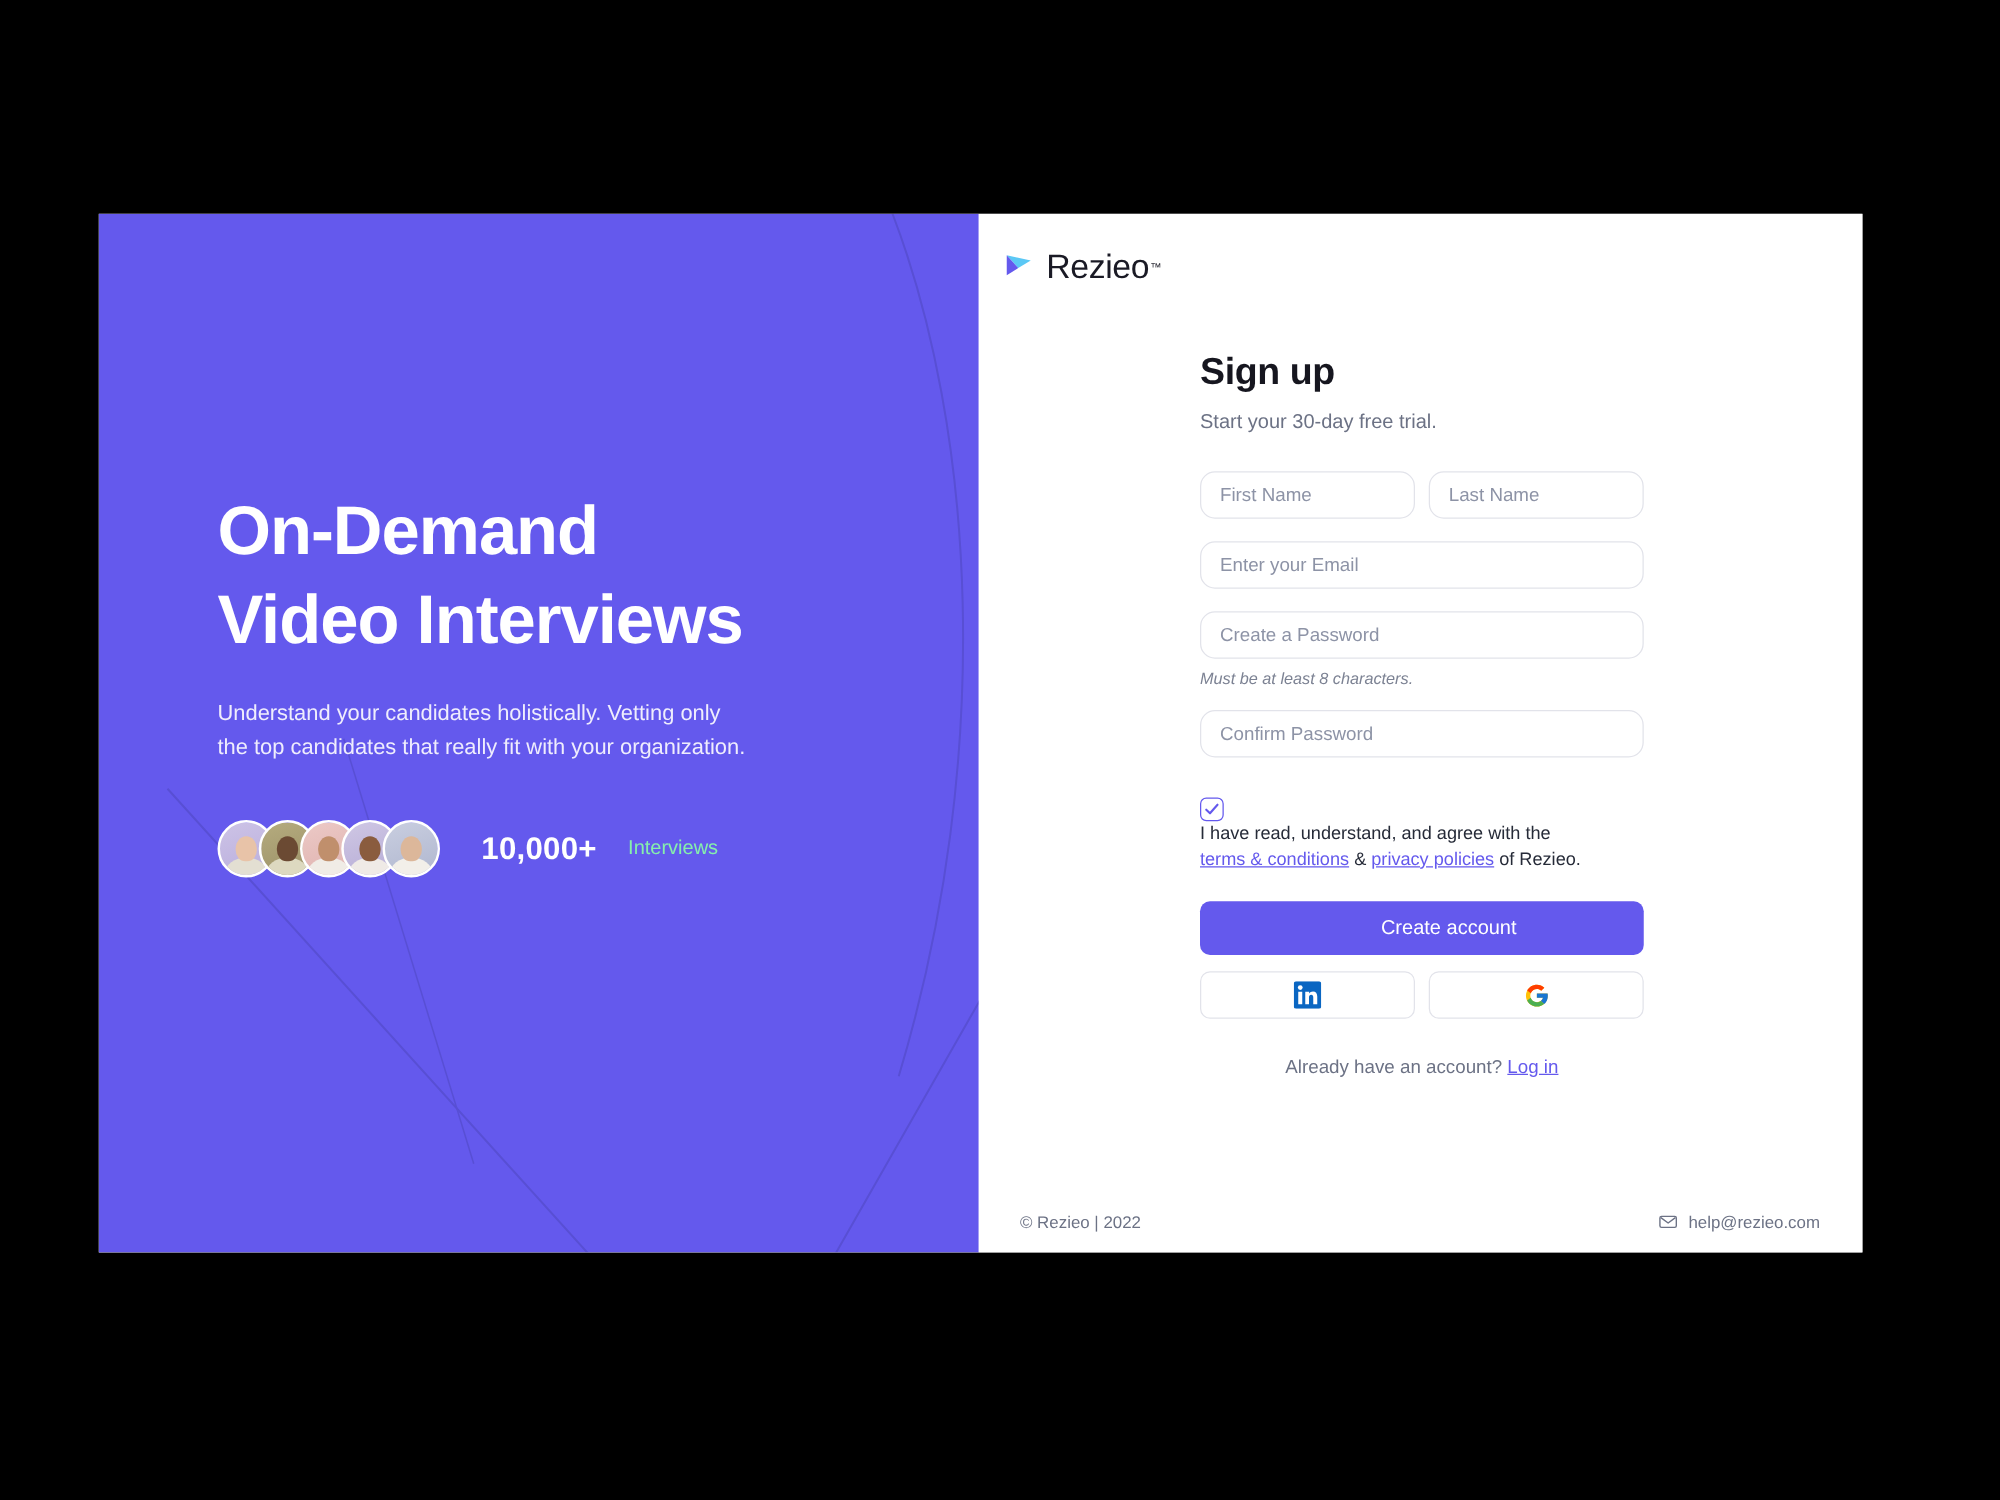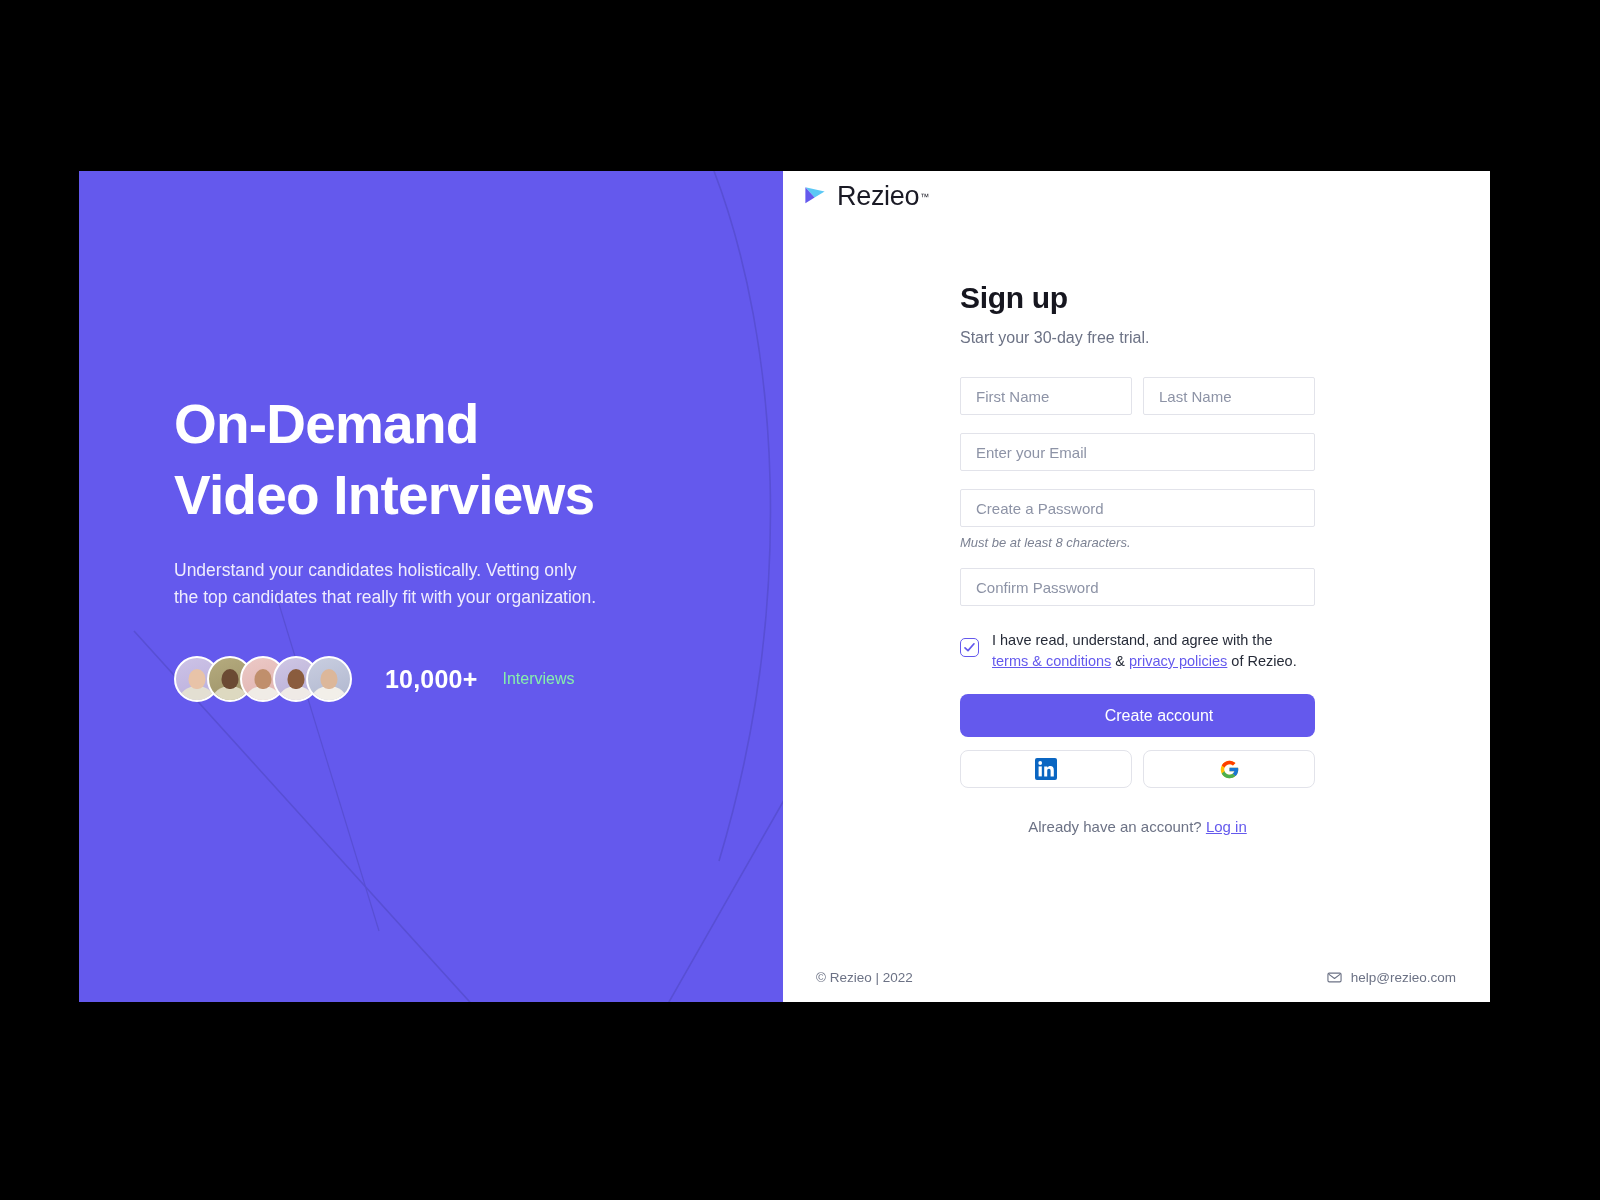--- a/index.html
+++ b/index.html
@@ -132,21 +132,21 @@
   .formpanel {
     position: relative;
     flex: 1 1 auto;
     height: 100%;
     background: #ffffff;
   }
 
   .brand {
     position: absolute;
     left: 19px;
-    top: 10px;
+    top: 27px;
     display: flex;
     align-items: center;
   }
   .brand-mark {
     width: 26px;
     height: 26px;
     margin-right: 9px;
   }
   .brand-name {
     font-size: 27px;
@@ -183,21 +183,21 @@
   .field-row {
     display: flex;
     gap: 11px;
     margin-top: 30px;
   }
 
   .input {
     width: 100%;
     height: 38px;
     border: 1px solid #E2E3EA;
-    border-radius: 2px;
+    border-radius: 12px;
     padding: 16px 15px;
     font-size: 15px;
     font-family: "Liberation Sans", sans-serif;
     color: #3C4356;
     background: #ffffff;
     outline: none;
   }
   .input::placeholder { color: #8D93A6; opacity: 1; }
 
   .field { margin-top: 18px; }
@@ -206,20 +206,21 @@
     margin-top: 8px;
     font-size: 13px;
     color: #7C8293;
     font-style: italic;
   }
 
   .terms-row {
     margin-top: 24px;
     display: flex;
     align-items: flex-start;
+    flex-direction: column;
   }
   .checkbox {
     flex: 0 0 auto;
     width: 19px;
     height: 19px;
     border: 1.5px solid #6459ED;
     border-radius: 5px;
     margin-right: 13px;
     margin-top: 8px;
     position: relative;

